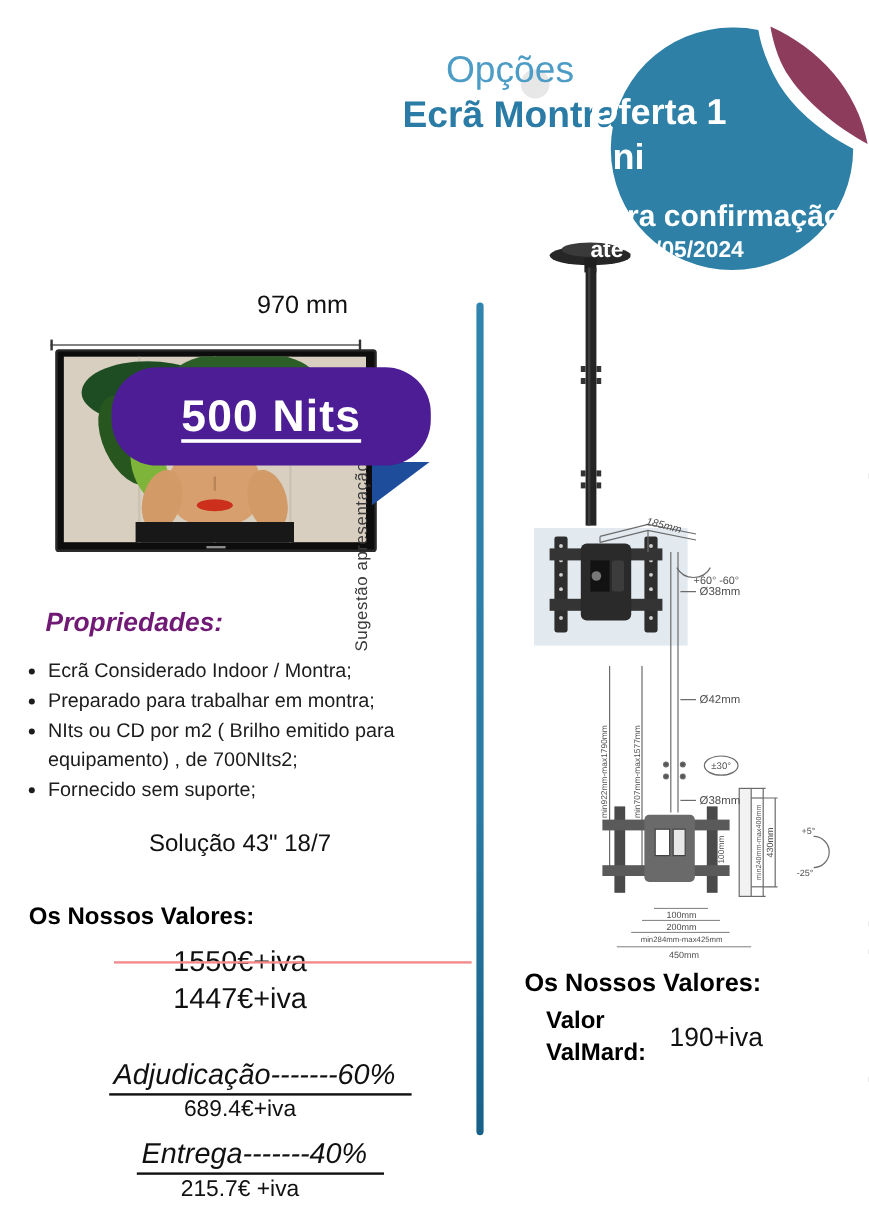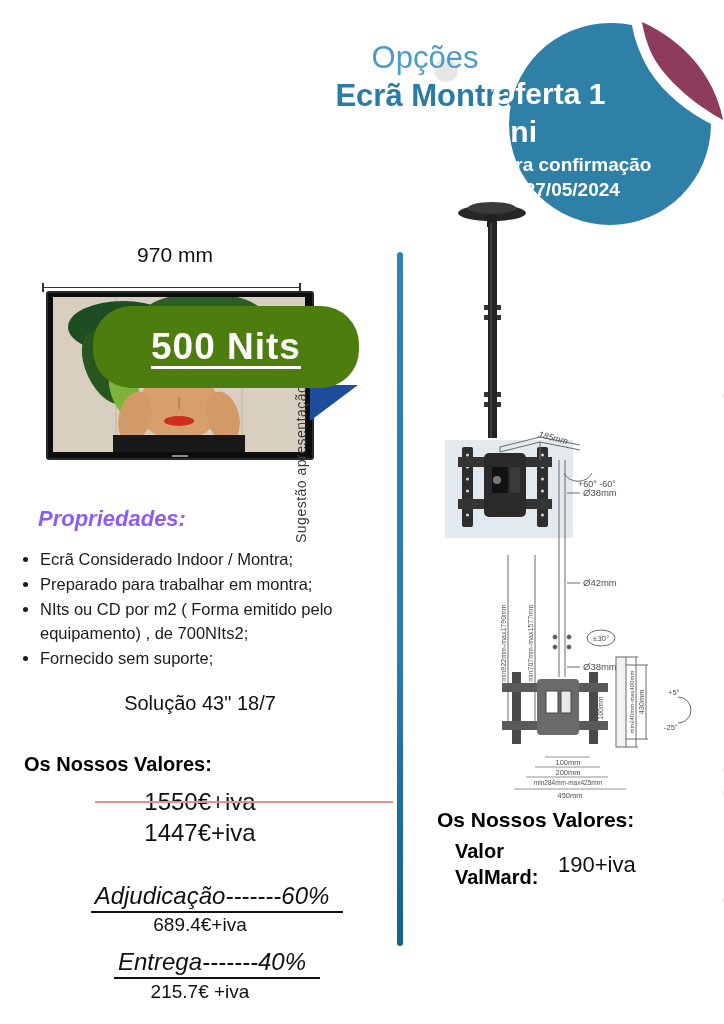--- a/index.html
+++ b/index.html
@@ -17,46 +17,46 @@
   .title1{position:absolute;left:250px;top:40px;width:350px;text-align:center;
           font-size:31px;color:#4d9cc6;z-index:2;}
   .title2{position:absolute;left:250px;top:78px;width:350px;text-align:center;
           font-size:31px;font-weight:bold;color:#2a7ba5;z-index:2;}
 
   
   .badge{position:absolute;left:492px;top:8px;width:240px;height:225px;z-index:3;}
   .badge-text{position:absolute;left:492px;top:75px;width:224px;text-align:left;color:#fff;z-index:4;}
   .badge-text .l1{font-size:30px;font-weight:bold;line-height:1.25;}
   .badge-text .l2{font-size:30px;font-weight:bold;line-height:1.25;}
-  .badge-text .l3{font-size:19px;font-weight:bold;line-height:1.3;margin-top:3px;}
+  .badge-text .l3{font-size:25px;font-weight:bold;line-height:1.3;margin-top:14px;}
   .badge-text .l4{font-size:19px;font-weight:bold;line-height:1.3;}
 
   
-  .dim-label{position:absolute;left:60px;top:243px;width:230px;text-align:center;
+  .dim-label{position:absolute;left:60px;top:243px;width:230px;text-align:right;
              font-size:21px;color:#111;z-index:2;}
   .dim-line{position:absolute;left:42px;top:287px;width:258px;border-top:1.5px solid #333;z-index:2;}
   .dim-tick-l{position:absolute;left:42px;top:283px;width:1.5px;height:9px;background:#333;z-index:2;}
   .dim-tick-r{position:absolute;left:299px;top:283px;width:1.5px;height:9px;background:#333;z-index:2;}
   .monitor{position:absolute;left:46px;top:291px;width:264px;height:165px;background:#0d0d0d;
            border:2px solid #2a2a2a;border-radius:3px;z-index:2;}
   .monitor svg{position:absolute;left:5px;top:4px;}
   .monitor-brand{position:absolute;left:124px;bottom:1px;width:16px;height:2px;background:#8a8a8a;}
   .side-note{position:absolute;left:293px;top:268px;height:275px;z-index:2;
              writing-mode:vertical-rl;transform:rotate(180deg);
              font-size:14px;color:#3a3a3a;letter-spacing:.5px;}
-  .nits-pill{position:absolute;left:93px;top:306px;width:266px;height:82px;background:#4d7c0f;
+  .nits-pill{position:absolute;left:93px;top:306px;width:266px;height:82px;background:#4c1d95;
              border-radius:38px;z-index:5;display:flex;align-items:center;justify-content:center;}
   .nits-pill span{font-size:37px;font-weight:bold;color:#fff;text-decoration:underline;
                   text-underline-offset:7px;letter-spacing:1px;padding:0 6px;}
   .nits-fold{position:absolute;left:310px;top:385px;width:0;height:0;z-index:4;
              border-left:48px solid #1d4d9b;border-bottom:36px solid transparent;}
 
   
   .prop-head{position:absolute;left:38px;top:506px;font-size:22px;font-weight:bold;font-style:italic;
-             color:#8b5cf6;z-index:2;}
+             color:#701a75;z-index:2;}
   .prop-list{position:absolute;left:22px;top:548px;width:340px;margin:0;padding-left:18px;z-index:2;
              font-size:16.5px;color:#1c1c1c;line-height:1.45;}
   .prop-list li{margin-bottom:1px;}
 
   
   .solution{position:absolute;left:40px;top:692px;width:320px;text-align:center;font-size:20px;color:#111;z-index:2;}
   .values-head-left{position:absolute;left:24px;top:753px;font-size:20px;font-weight:bold;color:#000;z-index:2;}
   .old-price{position:absolute;left:40px;top:788px;width:320px;text-align:center;font-size:24px;color:#111;z-index:2;}
   .strike{position:absolute;left:95px;top:801px;width:298px;height:2px;background:#f28c8c;z-index:3;}
   .new-price{position:absolute;left:40px;top:819px;width:320px;text-align:center;font-size:24px;color:#111;z-index:2;}
@@ -134,21 +134,21 @@
 
   <div class="nits-pill">
     <span>500 Nits</span>
   </div>
   <div class="nits-fold"></div>
 
   <div class="prop-head">Propriedades:</div>
   <ul class="prop-list">
     <li>Ecrã Considerado Indoor / Montra;</li>
     <li>Preparado para trabalhar em montra;</li>
-    <li>NIts ou CD por m2 ( Forma emitido pelo equipamento) , de 700NIts2;</li>
+    <li>NIts ou CD por m2 ( Brilho emitido para equipamento) , de 700NIts2;</li>
     <li>Fornecido sem suporte;</li>
   </ul>
 
   <div class="solution">Solução 43"  18/7</div>
   <div class="values-head-left">Os Nossos Valores:</div>
   <div class="old-price">1550€+iva</div>
   <div class="strike"></div>
   <div class="new-price">1447€+iva</div>
 
   <div class="pay-label1">

